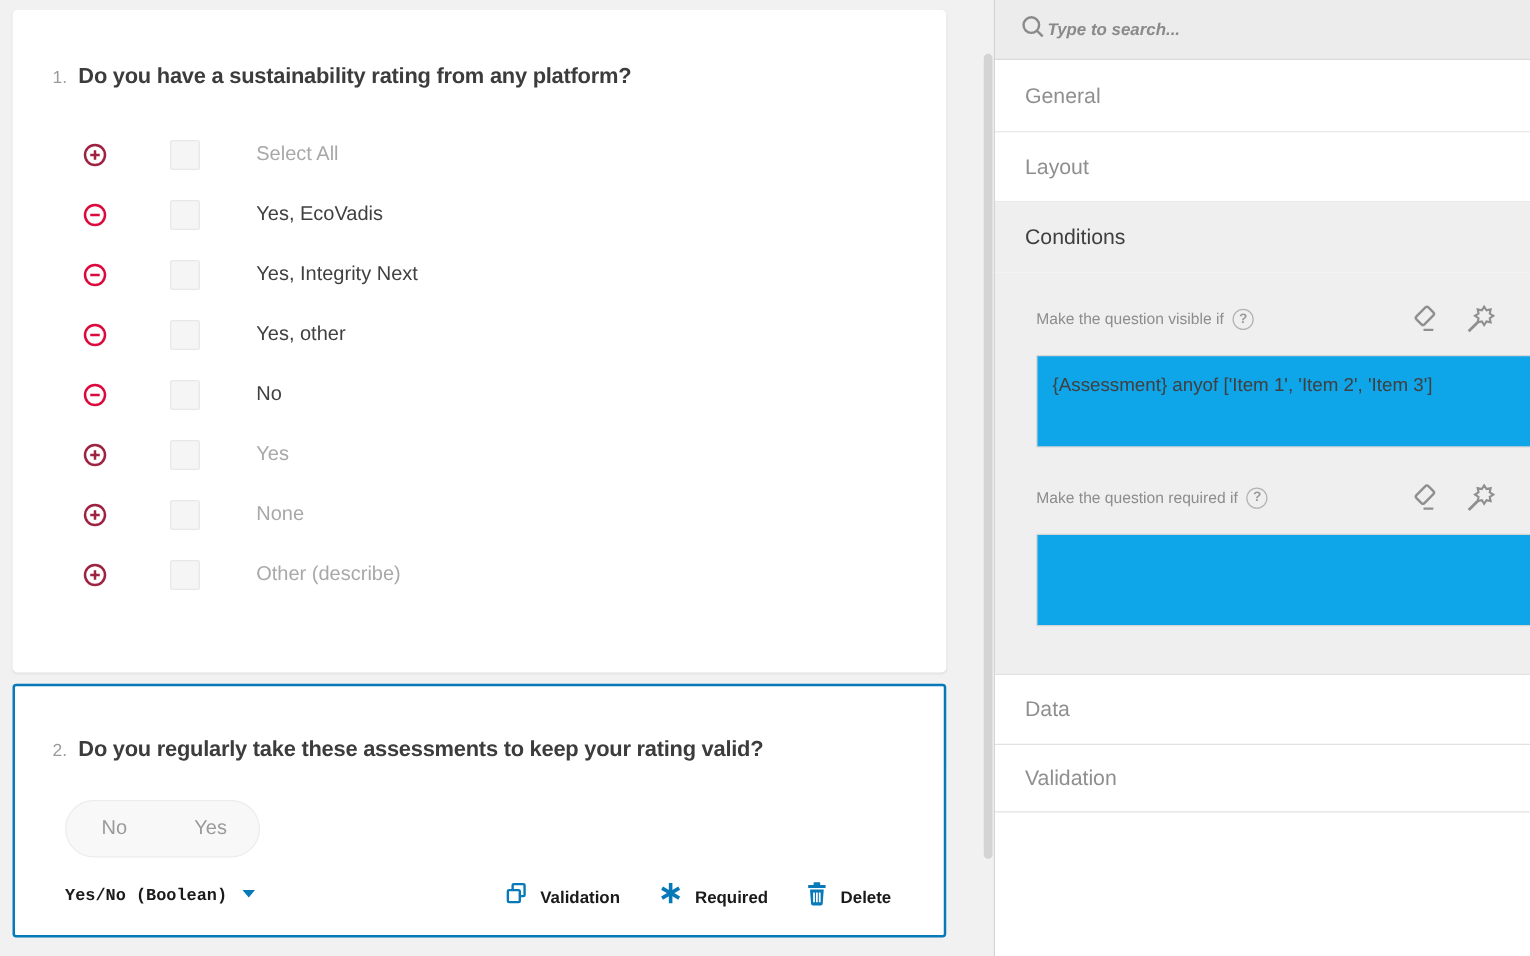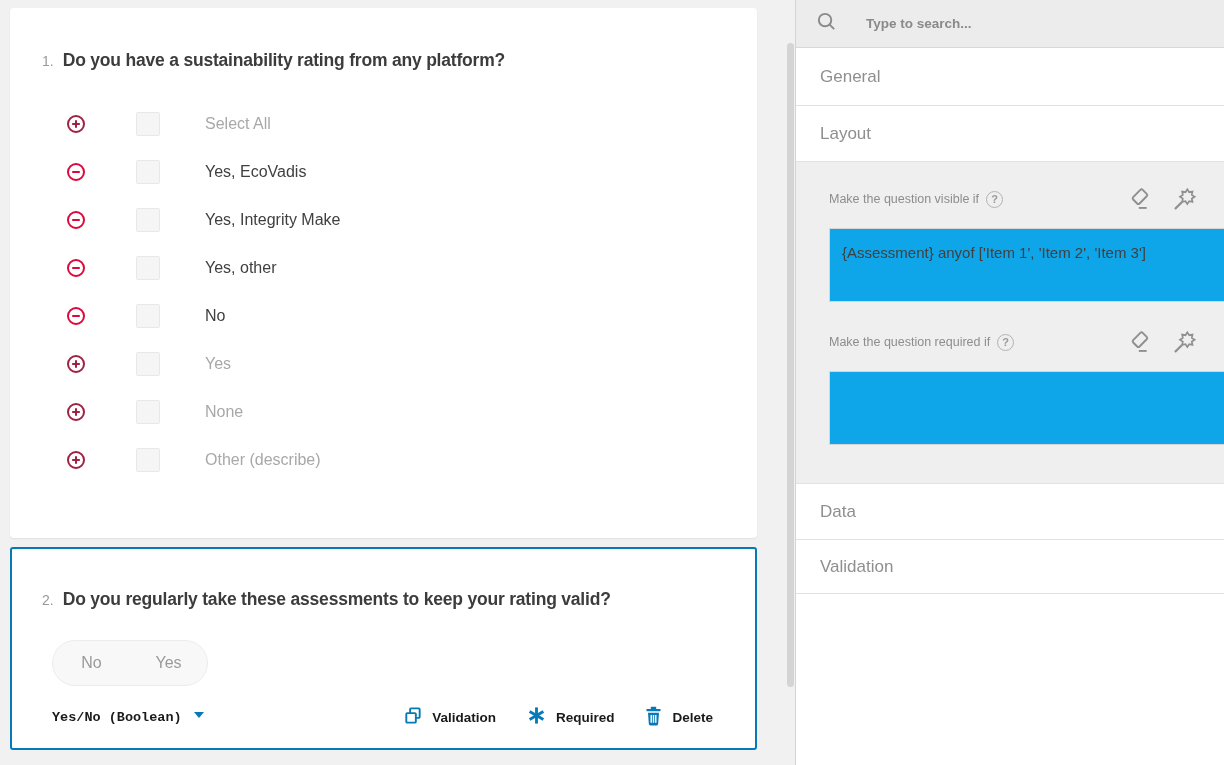--- a/index.html
+++ b/index.html
@@ -81,23 +81,23 @@
   
   .sidebar {
     position:absolute; left:795px; top:0; width:429px; height:765px;
     background:#fff; border-left:1px solid #d4d4d4;
   }
   .search-row {
     height:48px; background:#ececec; border-bottom:1px solid #d9d9d9;
     display:flex; align-items:center; padding-left:19px;
   }
   .search-input {
-    border:none; outline:none; background:transparent; margin-left:28px;
+    border:none; outline:none; background:transparent; margin-left:0;
     font-family:"Liberation Sans", sans-serif;
-    font-size:13.5px; font-weight:bold; color:#5a5a5a; width:300px;
+    font-size:13.5px; font-weight:bold; color:#5a5a5a; width:300px;font-style:italic;
   }
   .search-input::placeholder { color:#8a8a8a; opacity:1; }
 
   .acc-row {
     height:58px; background:#fff; border-bottom:1px solid #e2e2e2;
     display:flex; align-items:center; padding-left:24px;
     font-size:17px; color:#8f8f8f; cursor:pointer;text-align:center;
   }
   .acc-row.h56 { height:56px; }
   .acc-row.active { background:#efefef; color:#3f3f3f; border-bottom:none; }
@@ -159,21 +159,21 @@
 
       <div class="choice-row is-remove">
 
         <span class="choice-action remove-choice-icon">
           <svg width="20" height="20" viewBox="0 0 20 20">
               <circle cx="10" cy="10" r="8" fill="none" stroke="#dc0a3c" stroke-width="2"></circle>
               <line x1="6.2" y1="10" x2="13.8" y2="10" stroke="#dc0a3c" stroke-width="2"></line>
             </svg>
         </span>
         <span class="choice-checkbox"></span>
-        <span class="choice-label">Yes, Integrity Make</span>
+        <span class="choice-label">Yes, Integrity Next</span>
       </div>
 
       <div class="choice-row is-remove">
 
         <span class="choice-action remove-choice-icon">
           <svg width="20" height="20" viewBox="0 0 20 20">
               <circle cx="10" cy="10" r="8" fill="none" stroke="#dc0a3c" stroke-width="2"></circle>
               <line x1="6.2" y1="10" x2="13.8" y2="10" stroke="#dc0a3c" stroke-width="2"></line>
             </svg>
         </span>
@@ -308,20 +308,21 @@
       <svg width="23" height="23" viewBox="0 0 24 24">
           <circle cx="10.5" cy="10.5" r="6.5" fill="none" stroke="#8a8a8a" stroke-width="2"></circle>
           <line x1="15.3" y1="15.3" x2="20" y2="20" stroke="#8a8a8a" stroke-width="2"></line>
         </svg>
     </span>
     <input class="search-input" type="text" placeholder="Type to search..." style="">
   </div>
 
   <div class="acc-row">General</div>
   <div class="acc-row h56">Layout</div>
+  <div class="acc-row h56 active">Conditions</div>
 
   <div class="cond-body">
 
     <div class="cond-label-row">
       <span class="cond-label">Make the question visible if</span>
       <span class="help-badge">?</span>
       <span class="cond-tools">
         <span class="cond-tool">
           <svg width="27" height="27" viewBox="0 0 24 24">
               <g transform="rotate(45 11.5 9.5)">

